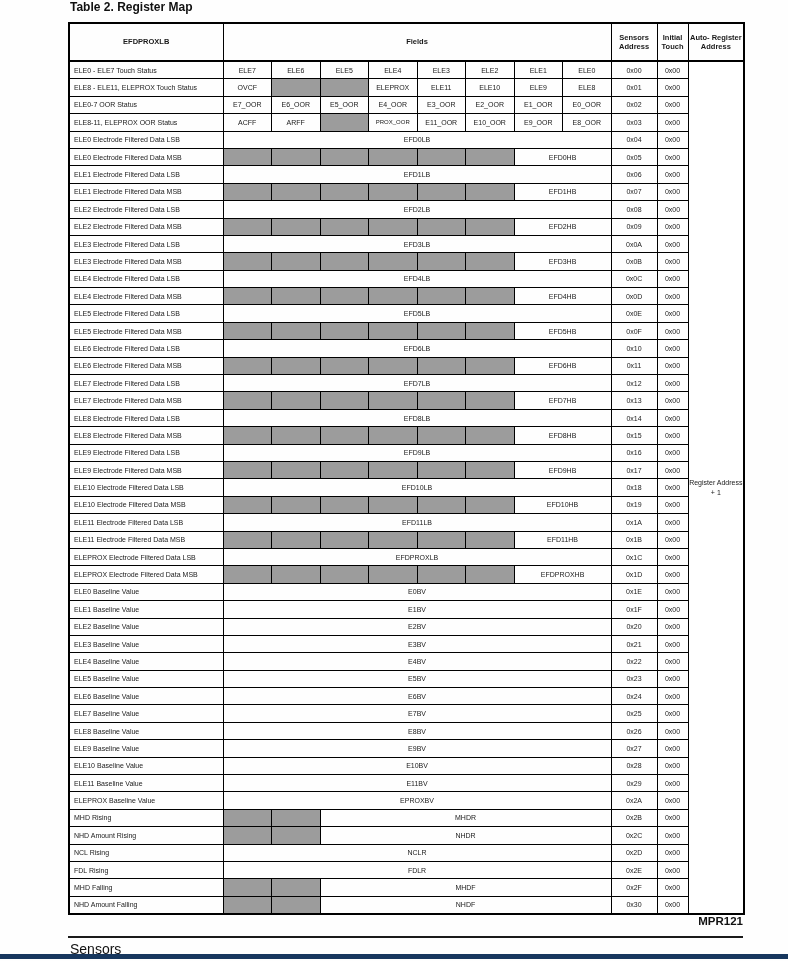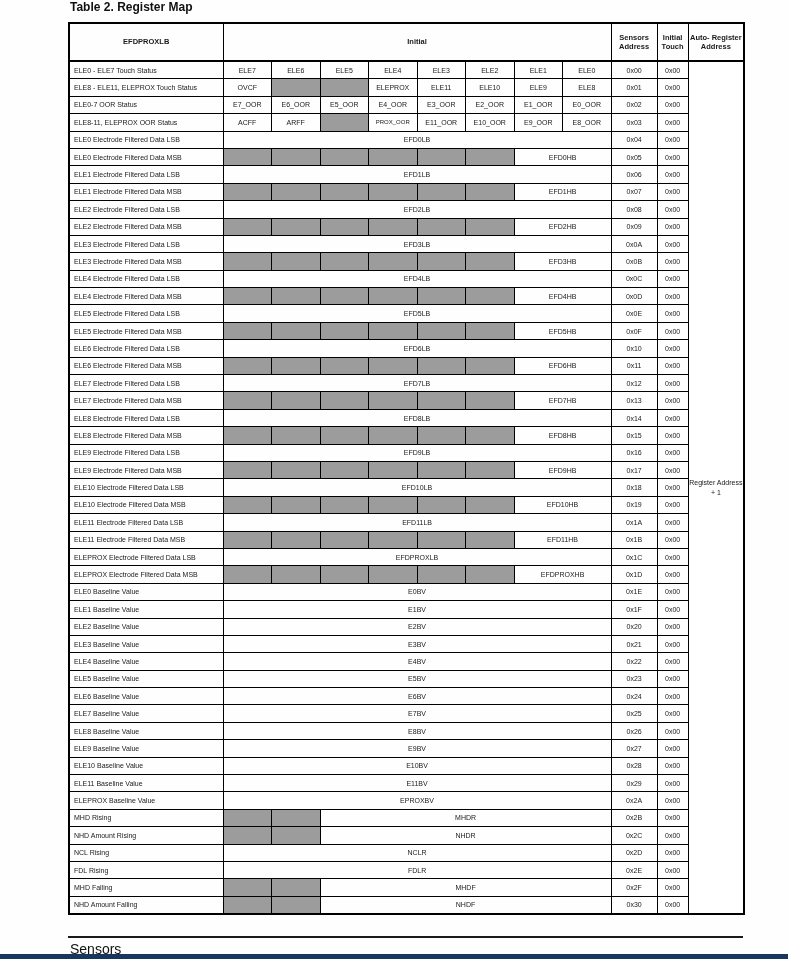--- a/index.html
+++ b/index.html
@@ -122,21 +122,21 @@
         <col style="width:48.5px">
         <col style="width:48.5px">
         <col style="width:48.5px">
       <col style="width:46px">
       <col style="width:31px">
       <col style="width:56px">
     </colgroup>
     <thead>
       <tr>
         <th>EFDPROXLB</th>
-        <th colspan="8">Initial</th>
+        <th colspan="8">Fields</th>
         <th>Sensors Address</th>
         <th>Initial Touch</th>
         <th>Auto- Register Address</th>
       </tr>
     </thead>
     <tbody>
         <tr>
           <td class="reg-name">ELE0 - ELE7 Touch Status</td>
           <td class="bit">ELE7</td>
           <td class="bit">ELE6</td>
@@ -541,20 +541,21 @@
           <td class="reg-name">NHD Amount Falling</td>
           <td class="bit gray"></td>
           <td class="bit gray"></td>
           <td class="bit" colspan="6">NHDF</td>
           <td class="addr">0x30</td>
           <td class="init">0x00</td>
         </tr>
       </tbody>
   </table>
 
+  <div class="footer-product">MPR121</div>
 
   <div class="footer-rule"></div>
 
   <div class="footer-section">Sensors</div>
 
   <div class="footer-bar"></div>
 
 </div>
 
 </body></html>

